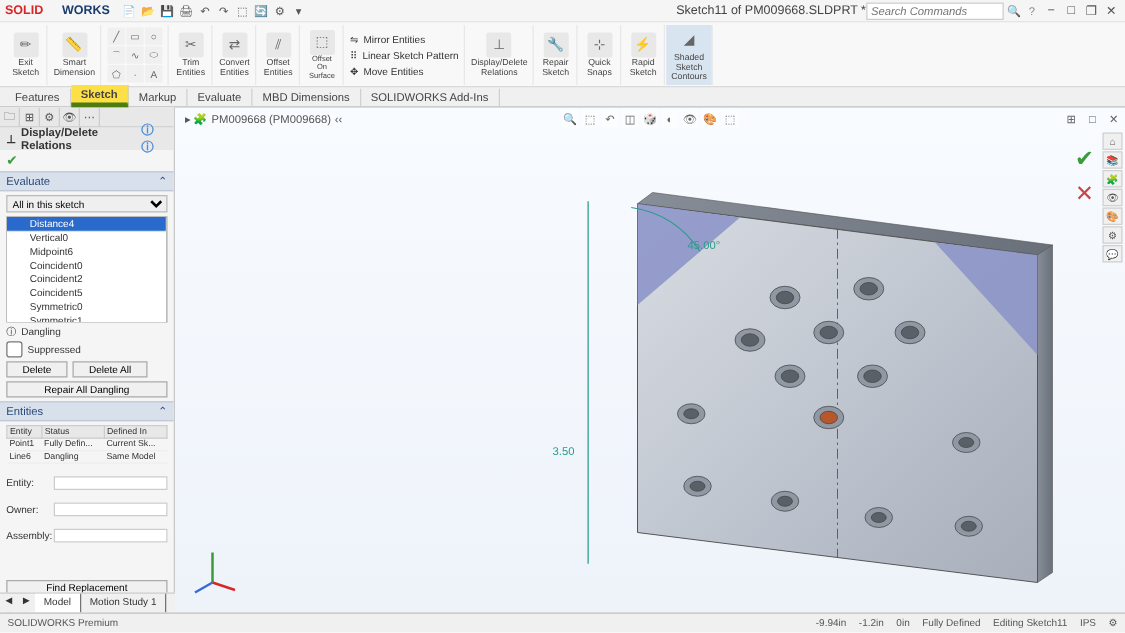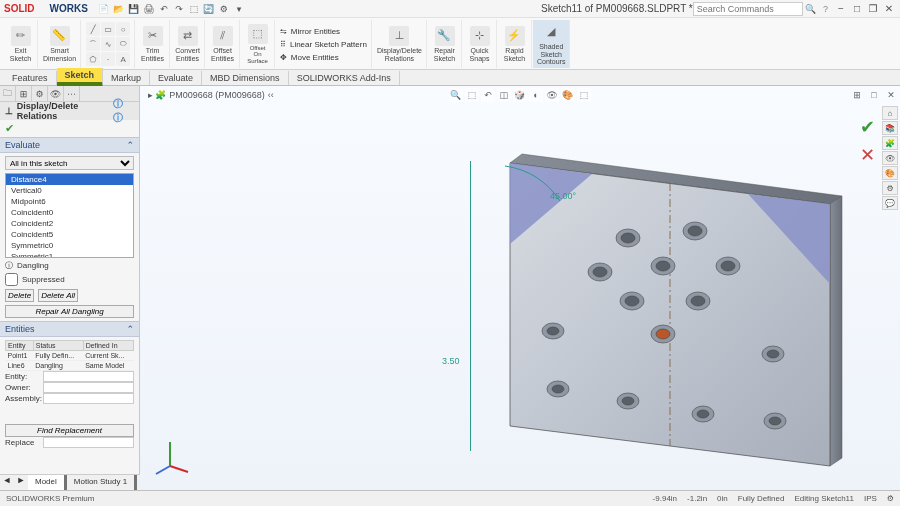--- a/index.html
+++ b/index.html
@@ -5,21 +5,21 @@
 * { box-sizing: border-box; margin: 0; padding: 0; font-family: "Segoe UI", Arial, sans-serif; }
 body { width: 900px; height: 506px; overflow: hidden; background: #fff; font-size: 9px; color: #333; position: relative; }
 
 
 .titlebar { height: 18px; background: #f5f5f5; display: flex; align-items: center; padding: 0 4px; border-bottom: 1px solid #e0e0e0; }
 .logo { color: #d72628; font-weight: bold; font-size: 10px; margin-right: 3px; }
 .logo2 { color: #1a3d6d; font-weight: bold; font-size: 10px; margin-left: 12px; }
 .titlebar-icons { display: flex; gap: 3px; margin-left: 10px; }
 .titlebar-icons span { width: 12px; height: 12px; display: inline-flex; align-items: center; justify-content: center; font-size: 9px; color: #555; }
 .title-center { flex: 1; text-align: right; font-size: 10px; color: #444; }
-.search-box { width: 110px; height: 14px; border: 1px solid #ccc; font-size: 9px; padding: 0 3px; }
+.search-box { width: 110px; height: 14px; border: 1px solid #ccc; font-size: 9px; padding: 0 3px; font-style: italic; }
 .win-controls { display: flex; gap: 2px; margin-left: 6px; }
 .win-controls span { width: 14px; height: 14px; display: inline-flex; align-items: center; justify-content: center; font-size: 10px; color: #555; }
 
 
 .ribbon { height: 52px; background: #f8f8f8; border-bottom: 1px solid #d0d0d0; display: flex; align-items: flex-start; padding: 2px 4px; gap: 1px; }
 .ribbon-group { display: flex; flex-direction: column; align-items: center; padding: 1px 4px; border-right: 1px solid #e8e8e8; height: 48px; justify-content: center; }
 .ribbon-group.big { min-width: 34px; }
 .ribbon-icon { width: 20px; height: 20px; background: #e8e8e8; border-radius: 2px; display: flex; align-items: center; justify-content: center; font-size: 11px; color: #666; }
 .ribbon-label { font-size: 7px; color: #444; text-align: center; line-height: 1.1; margin-top: 1px; }
 .ribbon-mini { display: grid; grid-template-columns: repeat(3, 14px); gap: 1px; }
@@ -38,29 +38,29 @@
 .panel { width: 140px; background: #f5f5f5; border-right: 1px solid #c8c8c8; display: flex; flex-direction: column; overflow: hidden; }
 .panel-tabs { height: 16px; display: flex; background: #e8e8e8; border-bottom: 1px solid #ccc; }
 .panel-tabs span { width: 16px; display: flex; align-items: center; justify-content: center; font-size: 9px; color: #555; border-right: 1px solid #ccc;}
 .panel-header { height: 18px; background: #e8e8e8; padding: 3px 5px; font-size: 9px; font-weight: bold; display: flex; align-items: center; }
 .panel-header .help { margin-left: auto; color: #4a90d9; font-size: 10px; }
 .panel-check { color: #3a9b3a; font-size: 11px; padding: 2px 5px; }
 .panel-section-h { background: #d8e0ec; padding: 2px 5px; font-size: 9px; color: #2a4a7a; display: flex; justify-content: space-between; border-top: 1px solid #c0c8d8; border-bottom: 1px solid #c0c8d8; }
 .panel-body { padding: 3px 5px; }
 .panel-select { width: 100%; height: 14px; font-size: 8px; border: 1px solid #bbb; margin-bottom: 3px; }
 .relations-list { height: 85px; border: 1px solid #aaa; background: #fff; overflow-y: auto; font-size: 8px; }
-.relations-list div { padding: 1px 5px; cursor: pointer; }
+.relations-list div { padding: 1px 18px; cursor: pointer; }
 .relations-list div.sel { background: #2a6acc; color: #fff; }
 .panel-row { display: flex; align-items: center; gap: 4px; margin: 2px 0; font-size: 8px; }
-.panel-btn { font-size: 8px; padding: 1px 2px; border: 1px solid #aaa; background: #f0f0f0; cursor: pointer; font-style: italic; }
+.panel-btn { font-size: 8px; padding: 1px 12px; border: 1px solid #aaa; background: #f0f0f0; cursor: pointer; }
 .btn-row { display: flex; gap: 4px; margin: 3px 0; }
 .entities-table { width: 100%; font-size: 7px; border-collapse: collapse; }
 .entities-table th { text-align: left; background: #e8e8e8; padding: 1px 2px; border: 1px solid #ccc; font-weight: normal; }
 .entities-table td { padding: 1px 2px; border-bottom: 1px solid #eee; }
-.form-row { display: flex; align-items: center; font-size: 8px; margin: 0 0; }
+.form-row { display: flex; align-items: center; font-size: 8px; margin: 10px 0; }
 .form-row label { width: 38px; }
 .form-row .inp { flex: 1; height: 11px; background: #fff; border: 1px solid #ccc; }
 
 
 .viewport { flex: 1; position: relative; background: linear-gradient(180deg, #f8fbff 0%, #eef3fa 100%); }
 .vp-toolbar { position: absolute; top: 2px; left: 50%; transform: translateX(-50%); display: flex; gap: 2px; }
 .vp-toolbar span { width: 14px; height: 14px; display: inline-flex; align-items: center; justify-content: center; background: rgba(255,255,255,0.5); font-size: 9px; color: #666; }
 .vp-right-tools { position: absolute; top: 2px; right: 2px; display: flex; gap: 3px; }
 .vp-right-tools span { width: 14px; height: 14px; font-size: 9px; color: #666; display: inline-flex; align-items: center; justify-content: center; }
 .vp-side-tools { position: absolute; top: 20px; right: 2px; display: flex; flex-direction: column; gap: 1px; }
@@ -68,21 +68,21 @@
 .confirm-icons { position: absolute; top: 30px; right: 25px; display: flex; flex-direction: column; gap: 6px; font-size: 18px; }
 .breadcrumb { position: absolute; top: 4px; left: 8px; font-size: 9px; color: #555; display: flex; align-items: center; gap: 3px; }
 .triad { position: absolute; bottom: 14px; left: 10px; width: 40px; height: 40px; }
 .dim-text { position: absolute; font-size: 9px; color: #2a9b8a; }
 .dim-line { position: absolute; background: #2a9b8a; }
 .watermark { position: absolute; bottom: 8px; right: 8px; font-size: 22px; font-weight: bold; color: #3a7bd5; }
 .plate-svg { position: absolute; top: 40px; left: 220px; }
 
 
 .bottom-tabs { position: absolute; bottom: 16px; left: 0; width: 140px; height: 16px; background: #f0f0f0; display: flex; border-top: 1px solid #ccc; }
-.bottom-tabs .bt { padding: 2px 7px; font-size: 8px; border-right: 3px solid #737373; }
+.bottom-tabs .bt { padding: 2px 7px; font-size: 8px; border-right: 1px solid #737373; }
 .bottom-tabs .bt.active { background: #fff; }
 
 
 .statusbar { position: absolute; bottom: 0; left: 0; right: 0; height: 16px; background: #f0f0f0; border-top: 1px solid #c0c0c0; display: flex; align-items: center; padding: 0 6px; font-size: 8px; color: #555; gap: 12px; }
 .statusbar .right { margin-left: auto; display: flex; gap: 10px; }
 </style>
 </head>
 <body>
 
 <div class="titlebar">

